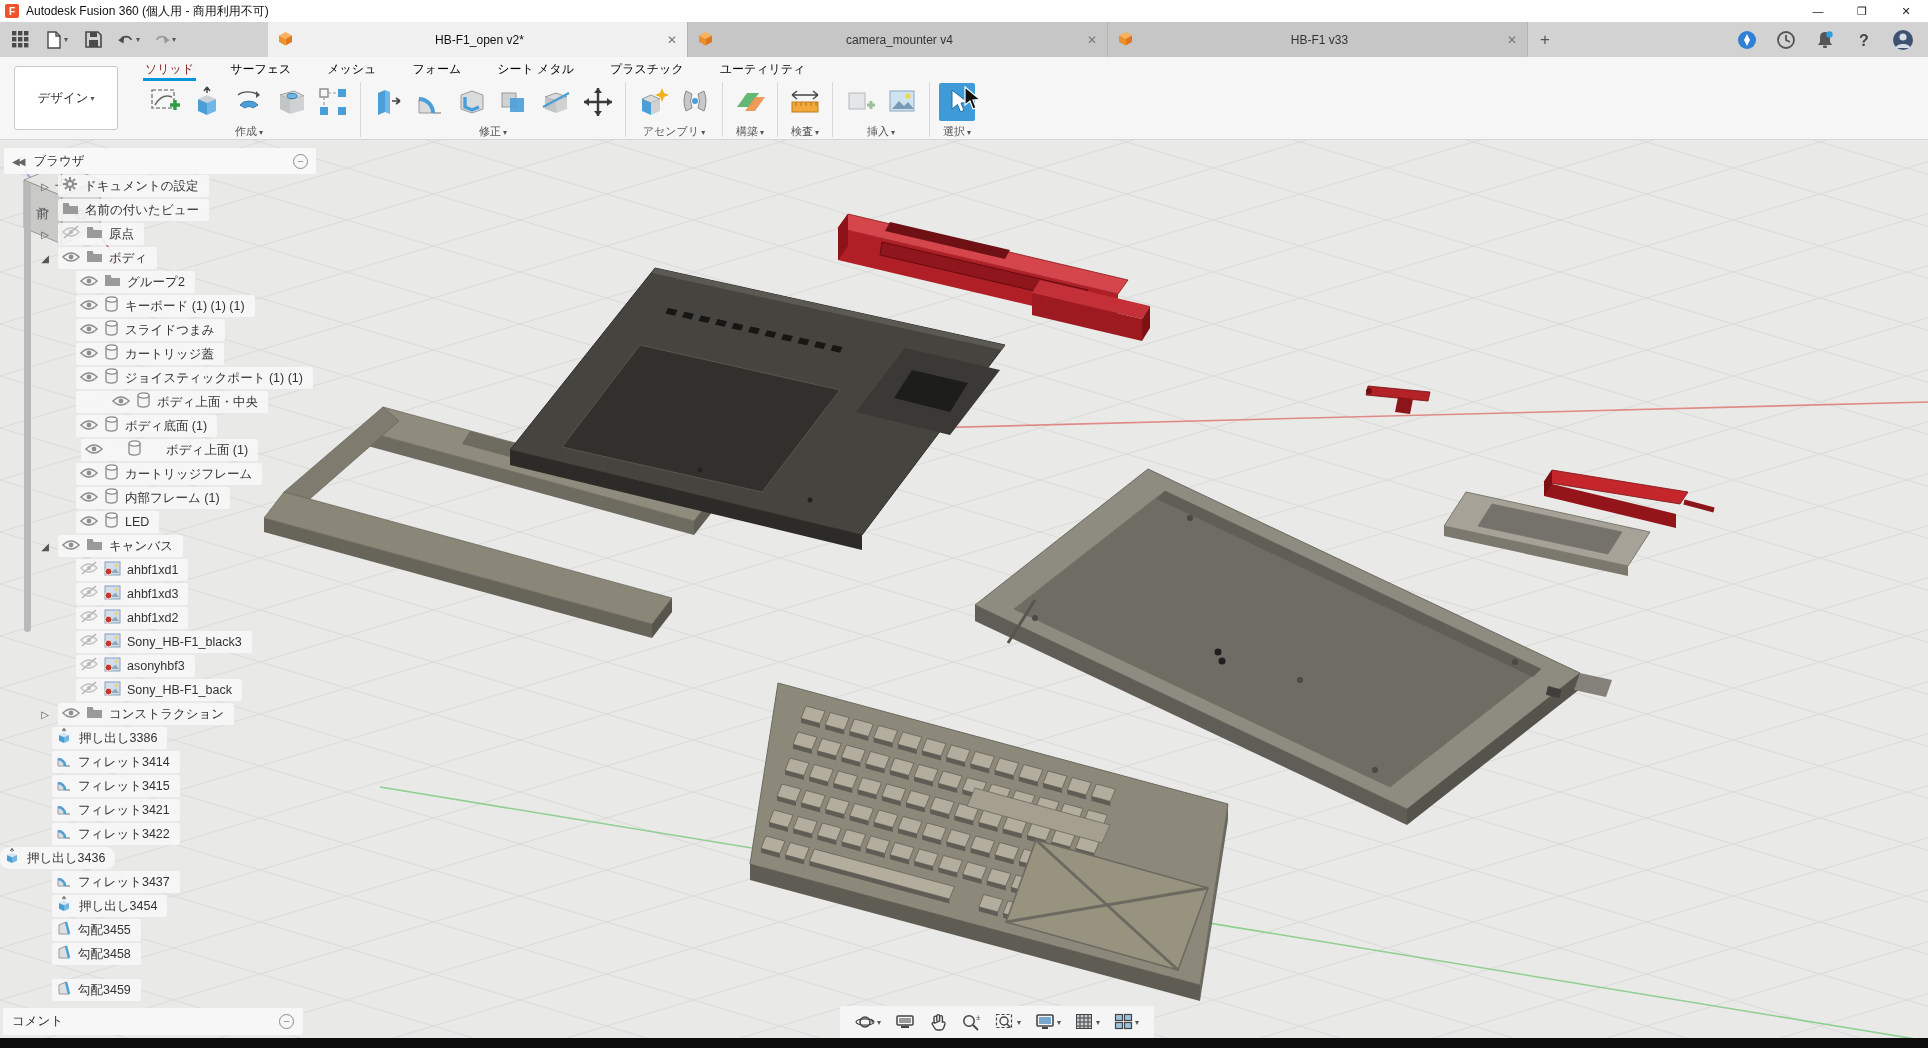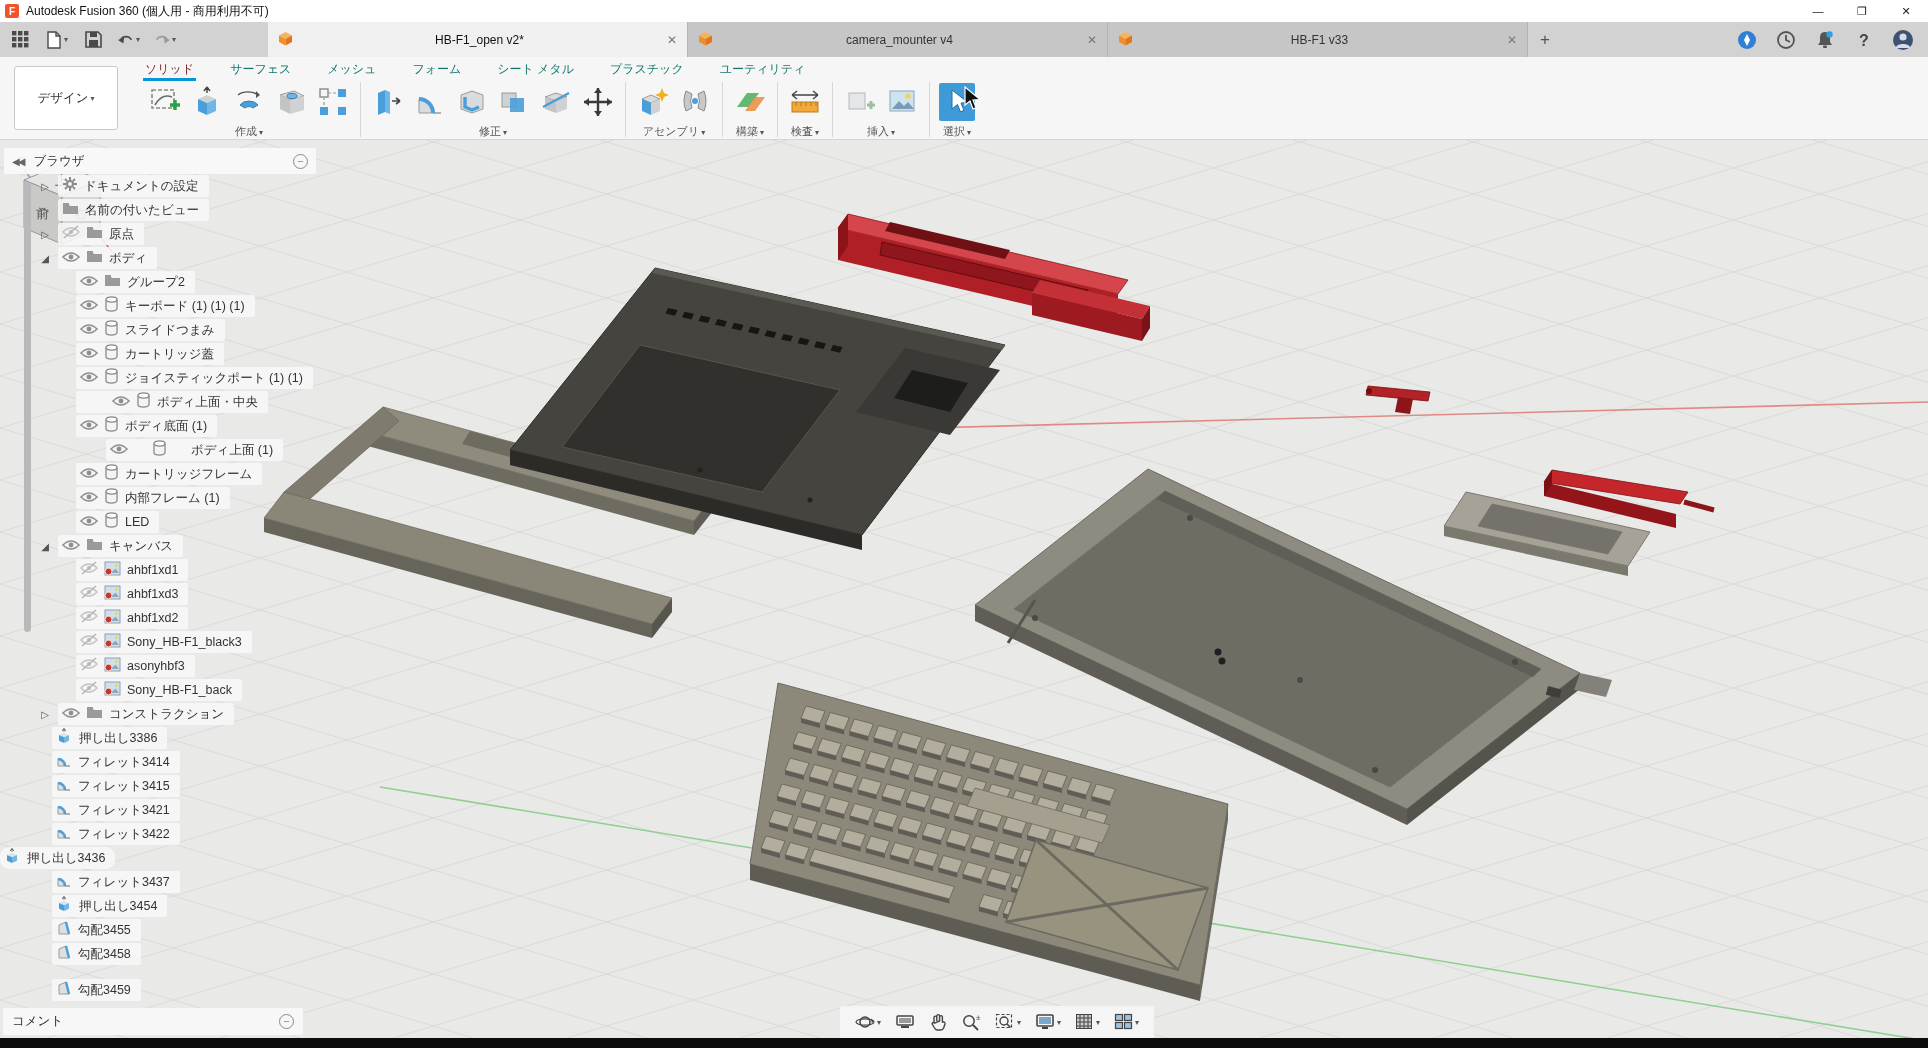--- a/index.html
+++ b/index.html
@@ -37,21 +37,21 @@
   .strip-right { margin-left:auto; display:flex; align-items:center; gap:17px; padding-right:14px; }
   .strip-ricon { width:22px; height:22px; display:flex; align-items:center; justify-content:center; position:relative; }
 
   
   .ribbon { position:absolute; left:0; top:57px; width:1928px; height:83px;
     background:#f6f6f6; border-bottom:1px solid #d5d5d5; z-index:48; }
   .ws-btn { position:absolute; left:14px; top:9px; width:104px; height:64px;
     background:#fff; border:1px solid #c9c9c9; border-radius:3px;
     display:flex; align-items:center; justify-content:center; font-size:12.5px; color:#333; }
   .ribbon-tabs { position:absolute; left:143px; top:1px; display:flex; gap:32px; height:22px; }
-  .rtab { font-size:12px; color:#0f766e; padding:3px 2px 0 2px; position:relative; white-space:nowrap; }
+  .rtab { font-size:12px; color:#000000; padding:3px 2px 0 2px; position:relative; white-space:nowrap; }
   .rtab.active { color:#7f1d1d; }
   .rtab.active::after { content:""; position:absolute; left:0; right:0; bottom:-1px; height:3px; background:#0696d7; }
   .ribbon-groups { position:absolute; left:138px; top:23px; display:flex; align-items:stretch; height:59px; }
   .rgroup { display:flex; flex-direction:column; align-items:center; padding:0 9px; }
   .rgroup .gicons { display:flex; align-items:center; gap:6px; height:44px; }
   .rgroup .glabel { font-size:11px; color:#555; margin-top:1px; white-space:nowrap; }
   .gdivider { width:1px; background:#d8d8d8; margin:2px 0; }
   .ticon { width:36px; height:38px; display:flex; align-items:center; justify-content:center; border-radius:2px; }
   .ticon.sel { background:#3f9bd8; }
   .cursor-overlay { position:absolute; z-index:60; left:963px; top:86px; pointer-events:none; }
@@ -897,21 +897,21 @@
               <circle cx="9" cy="6" r="2.4" fill="#8d8d8d"></circle>
             </svg></span>
           <span><svg width="15" height="16" viewBox="0 0 15 16">
               <path d="M2,3.5 v9 a5.5,2.6 0 0 0 11,0 v-9" fill="#f4f4f4" stroke="#8a8a8a" stroke-width="1.3"></path>
               <ellipse cx="7.5" cy="3.5" rx="5.5" ry="2.6" fill="#fdfdfd" stroke="#8a8a8a" stroke-width="1.3"></ellipse>
             </svg></span>
           <span class="lbl">ボディ底面 (1)</span>
         </span>
       </div>
       <div class="trow">
-        <span class="pill" style="margin-left: 106px; gap: 24px;">
+        <span class="pill" style="margin-left: 81px; gap: 24px;">
           <span><svg width="18" height="12" viewBox="0 0 18 12">
               <path d="M1,6 Q9,-2 17,6 Q9,14 1,6 z" fill="none" stroke="#8d8d8d" stroke-width="1.6"></path>
               <circle cx="9" cy="6" r="2.4" fill="#8d8d8d"></circle>
             </svg></span>
           <span><svg width="15" height="16" viewBox="0 0 15 16">
               <path d="M2,3.5 v9 a5.5,2.6 0 0 0 11,0 v-9" fill="#f4f4f4" stroke="#8a8a8a" stroke-width="1.3"></path>
               <ellipse cx="7.5" cy="3.5" rx="5.5" ry="2.6" fill="#fdfdfd" stroke="#8a8a8a" stroke-width="1.3"></ellipse>
             </svg></span>
           <span class="lbl">ボディ上面 (1)</span>
         </span>

